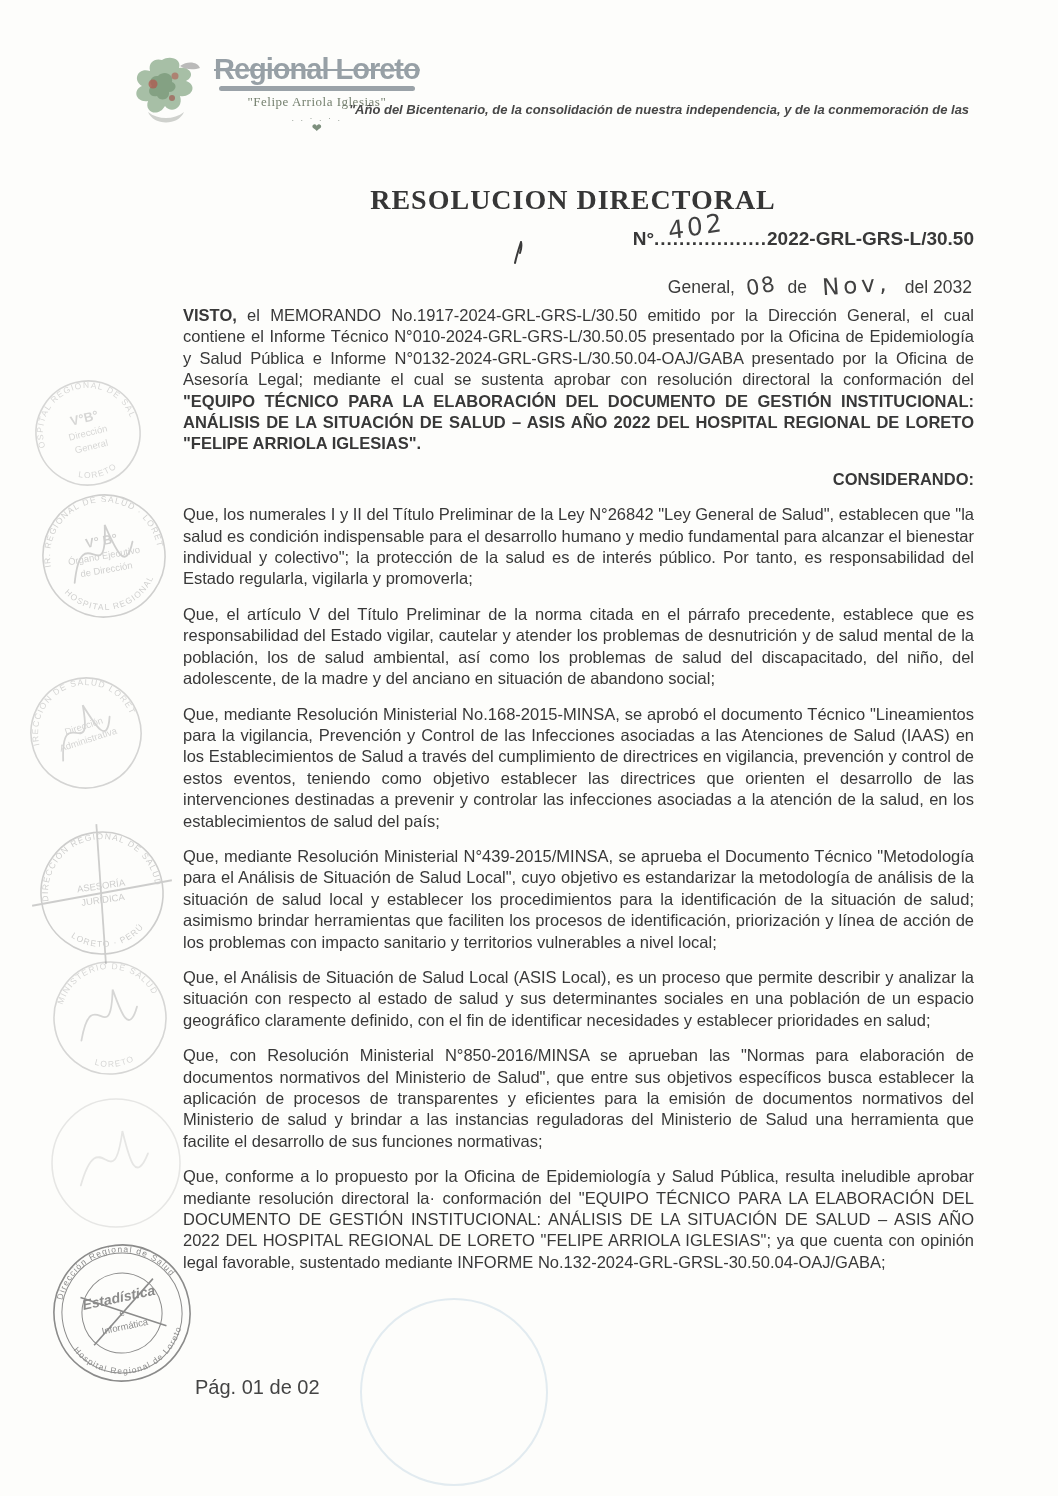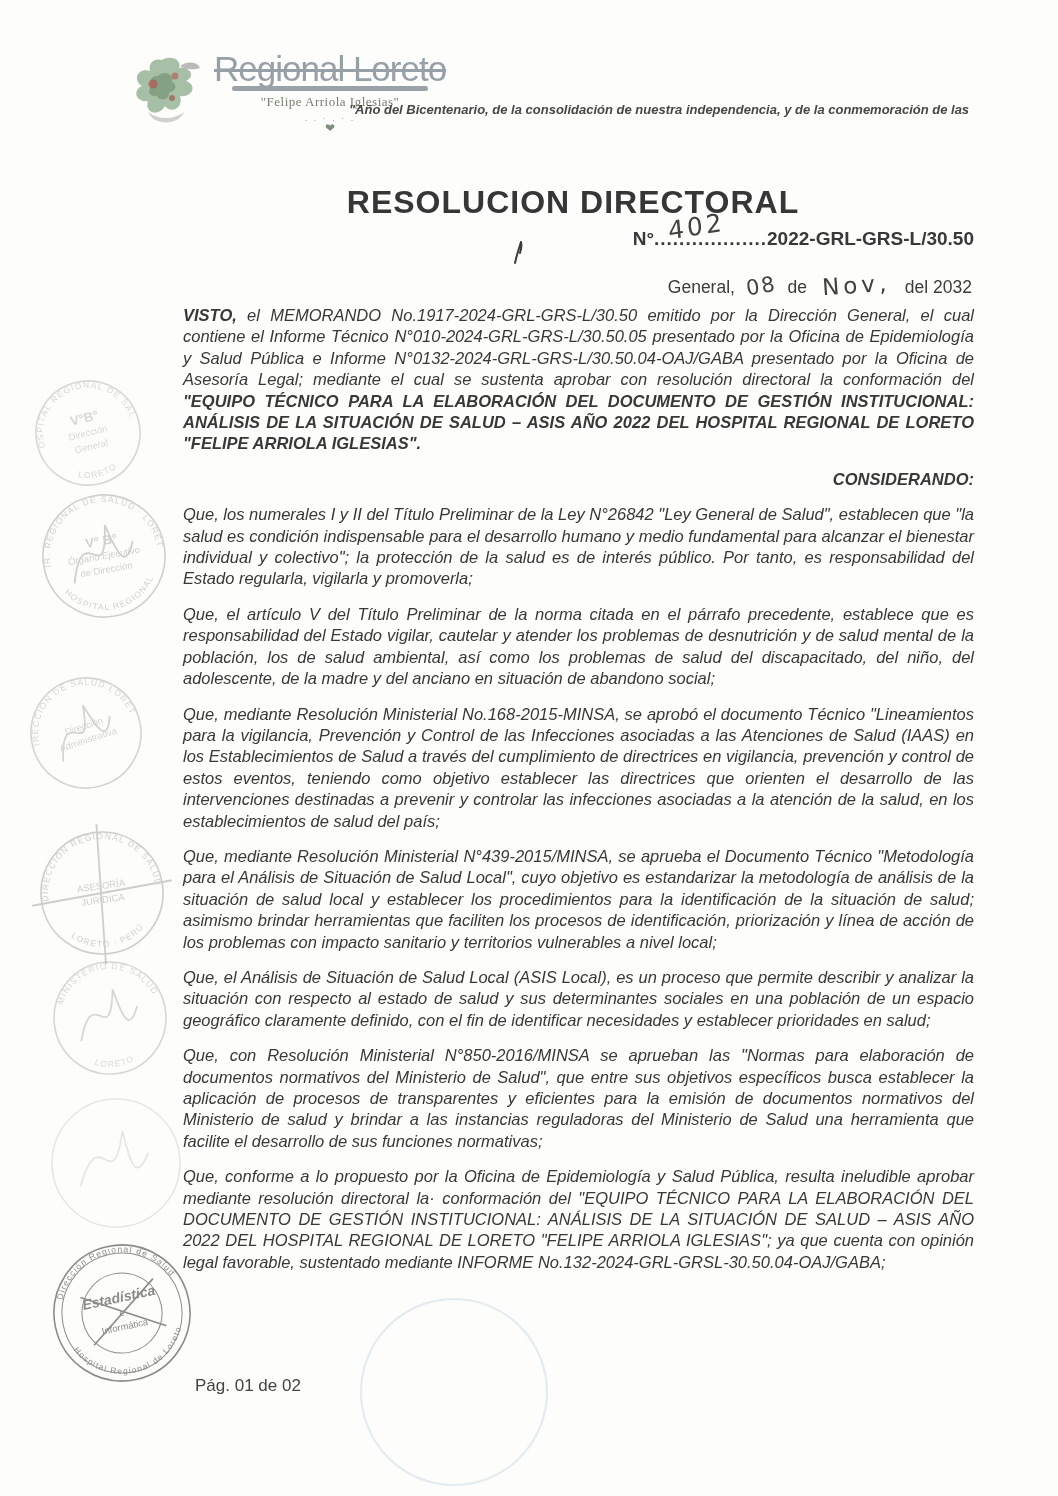--- a/index.html
+++ b/index.html
@@ -6,36 +6,36 @@
   .page{
     position:relative;width:1058px;height:1496px;margin:0 auto;
     background:#fdfdfb;overflow:hidden;
     font-family:"Liberation Sans", sans-serif;color:#3a3a3a;
   }
   
   .letterhead{position:absolute;left:0;top:0;width:100%;height:170px;}
   .logo{position:absolute;left:128px;top:54px;display:flex;gap:8px;align-items:flex-start;}
   .logotype{display:flex;flex-direction:column;align-items:center;}
   .logo-main{
-    font-weight:normal;font-size:35px;letter-spacing:-1px;color:#97a0a6;
+    font-weight:bold;font-size:29px;letter-spacing:-1px;color:#97a0a6;
     text-decoration:line-through;line-height:30px;filter:blur(.4px);
   }
   .logo-bar{width:196px;height:5px;border-radius:3px;background:#9aa2a8;margin:2px 0 3px 0;filter:blur(.5px);}
   .logo-sub{font-family:"Liberation Serif", serif;font-size:13px;color:#75806f;letter-spacing:.5px;filter:blur(.3px);}
   .logo-caption{font-size:9px;color:#9aa29a;letter-spacing:2px;margin-top:3px;}
   .logo-heart{font-size:12px;color:#7d8f7d;line-height:10px;}
   .motto{
     position:absolute;left:345px;top:100px;width:628px;text-align:center;
     font-size:13px;font-weight:bold;font-style:italic;line-height:19px;color:#474747;
     filter:blur(.25px);
   }
   
   .doc-title{
     position:absolute;top:184px;left:0;width:100%;text-align:center;text-indent:88px;
-    font-size:32px;font-weight:bold;letter-spacing:1px;color:#363636;filter:blur(.3px);
+    font-size:28px;font-weight:bold;letter-spacing:1px;color:#363636;filter:blur(.3px);font-family:Liberation Serif, serif;
   }
   .number-line{
     position:absolute;top:228px;right:84px;font-size:19px;font-weight:bold;color:#383838;
     white-space:nowrap;filter:blur(.25px);
   }
   .dots-wrap{position:relative;display:inline-block;}
   .dots{letter-spacing:1px;}
   .handwritten{font-family:"DejaVu Sans", sans-serif;font-weight:400;color:#414141;}
   .hw-num{
     position:absolute;left:14px;top:-16px;font-size:25px;letter-spacing:3px;
@@ -43,27 +43,27 @@
   }
   .dateline{
     position:absolute;top:272px;right:86px;font-size:17.5px;color:#3c3c3c;
     white-space:nowrap;filter:blur(.2px);
   }
   .dateline .hw-day{font-size:21px;display:inline-block;transform:rotate(-10deg);margin:0 6px;letter-spacing:2px;}
   .dateline .hw-month{font-size:23px;display:inline-block;transform:rotate(-4deg);margin:0 10px;letter-spacing:4px;}
   
   .doc-body{
     position:absolute;left:183px;top:305px;width:791px;
-    font-size:16.5px;line-height:21.4px;color:#383838;filter:blur(.2px);font-style:italic;
+    font-size:16.5px;line-height:21.4px;color:#383838;filter:blur(.2px);
   }
   .doc-body p{margin:0 0 14px 0;text-align:justify;}
   .doc-body p.heading{text-align:right;}
   .bold{font-weight:bold;}
   .page-footer{
-    position:absolute;left:195px;top:1376px;font-size:17px;color:#444;filter:blur(.2px);
+    position:absolute;left:195px;top:1376px;font-size:20px;color:#444;filter:blur(.2px);
   }
   
   #stamp-layer svg{position:absolute;overflow:visible;}
   #stamp-layer text{fill:#8d8d8d;}
   #stamp-layer .ring{font-size:8.5px;letter-spacing:1.2px;font-family:"Liberation Sans",sans-serif;}
   #stamp-layer .ctr{font-size:9.5px;font-family:"Liberation Sans",sans-serif;}
   #stamp-layer .ctr-big{font-size:13px;font-weight:bold;}
   #stamp-layer .dark text{fill:#6f6f6f;}
   #stamp-layer .dark .ctr-big{font-size:14px;font-style:italic;}
   .ghost-circle{

